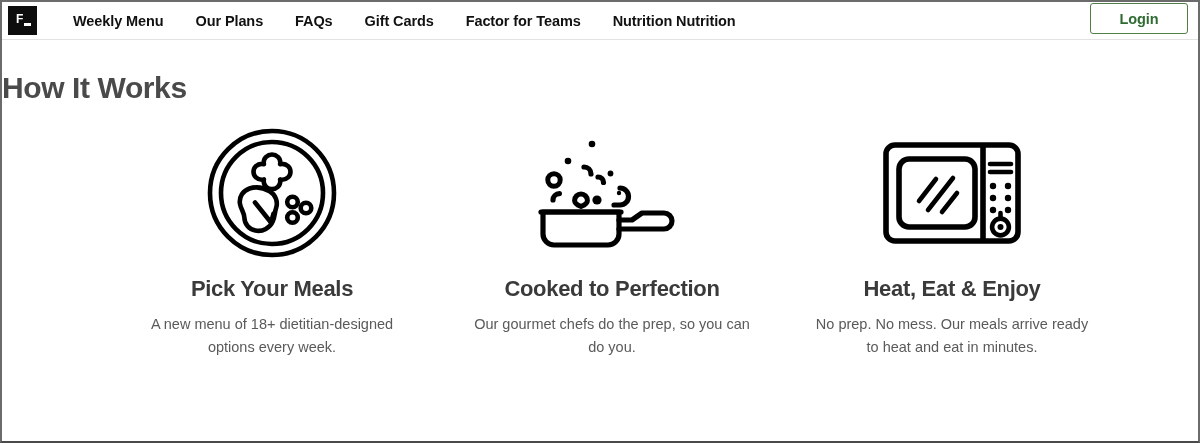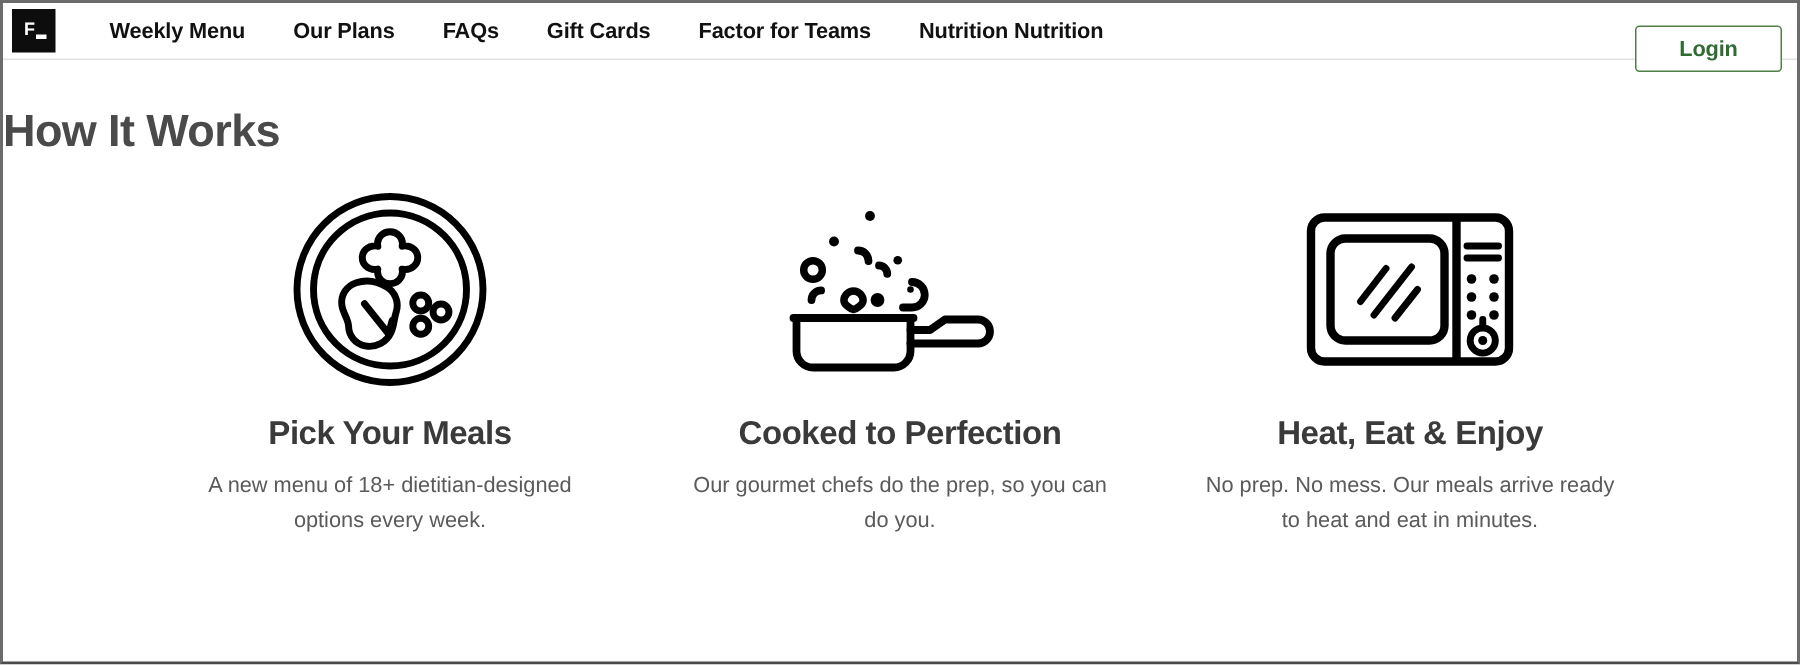--- a/index.html
+++ b/index.html
@@ -75,21 +75,21 @@
     line-height: 38px;
     white-space: nowrap;
     letter-spacing: -0.1px;
     cursor: pointer;
     text-decoration: none;
   }
 
   .login-btn {
     position: absolute;
     right: 10px;
-    top: 15px;
+    top: 1px;
     width: 98px;
     height: 31px;
     border: 1px solid #4f7f47;
     border-radius: 3px;
     background: #ffffff;
     color: #2f6b33;
     font-size: 14.5px;
     font-weight: 700;
     font-family: "Liberation Sans", sans-serif;
     letter-spacing: -0.1px;
@@ -108,21 +108,21 @@
     text-align: left;
     font-size: 30px;
     font-weight: 700;
     color: #4a4a4a;
     letter-spacing: -0.4px;
     line-height: 1.2;
   }
 
   .cards {
     display: flex;
-    justify-content: center;
+    justify-content: flex-end;
     align-items: flex-start;
     margin-top: 22px;
     padding: 0 76px;
   }
 
   .card {
     flex: 1 1 0;
     max-width: 340px;
     display: flex;
     flex-direction: column;

